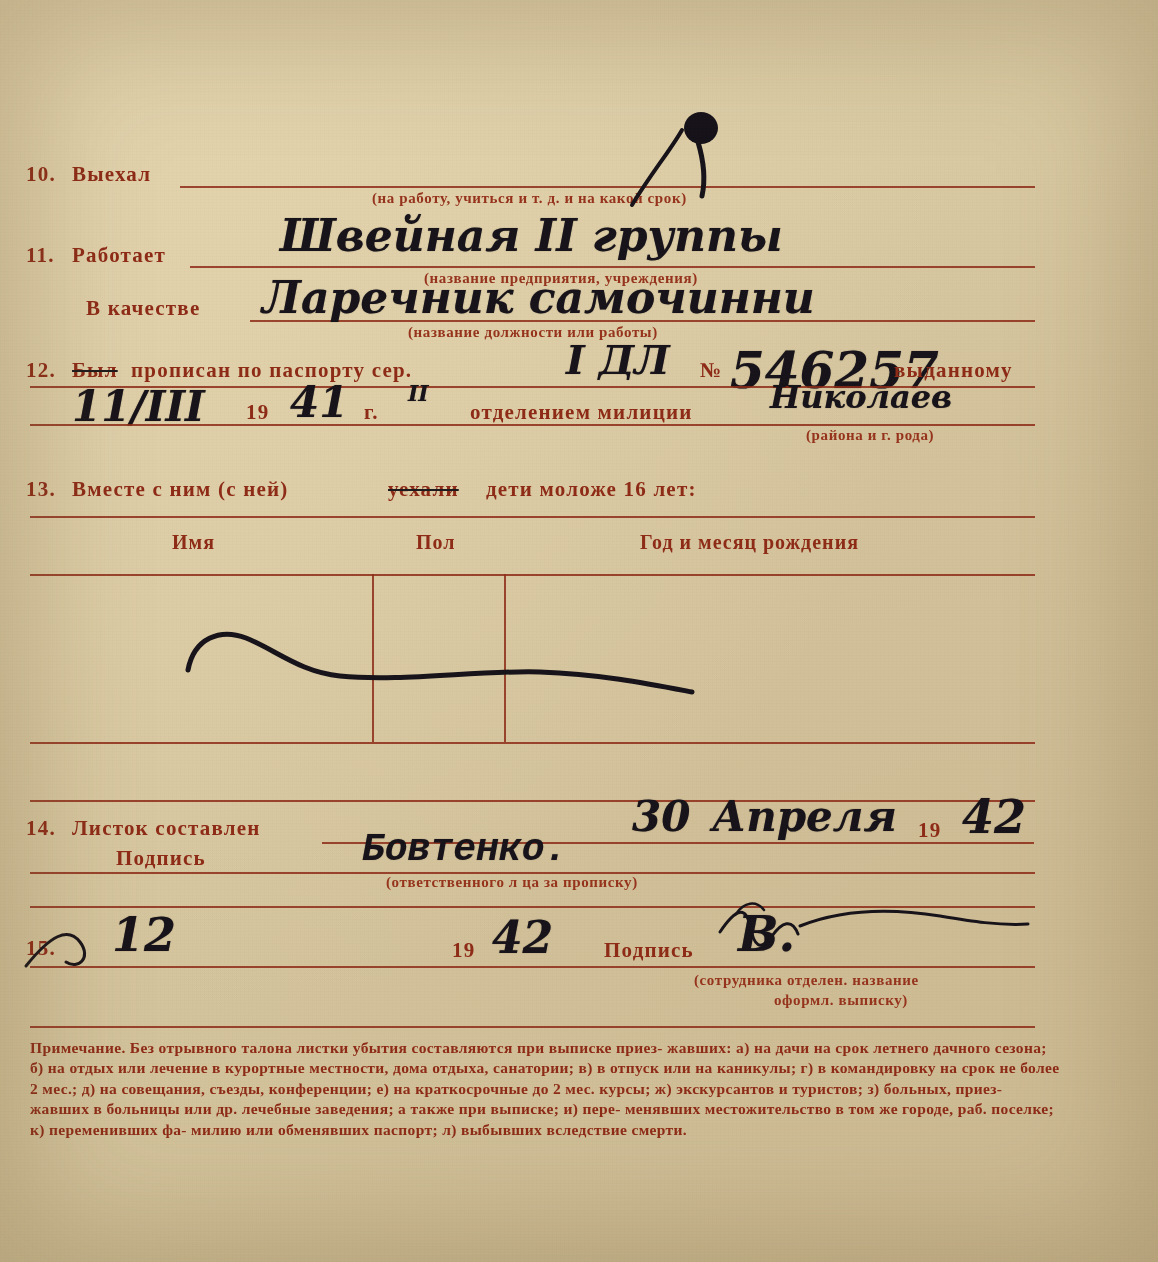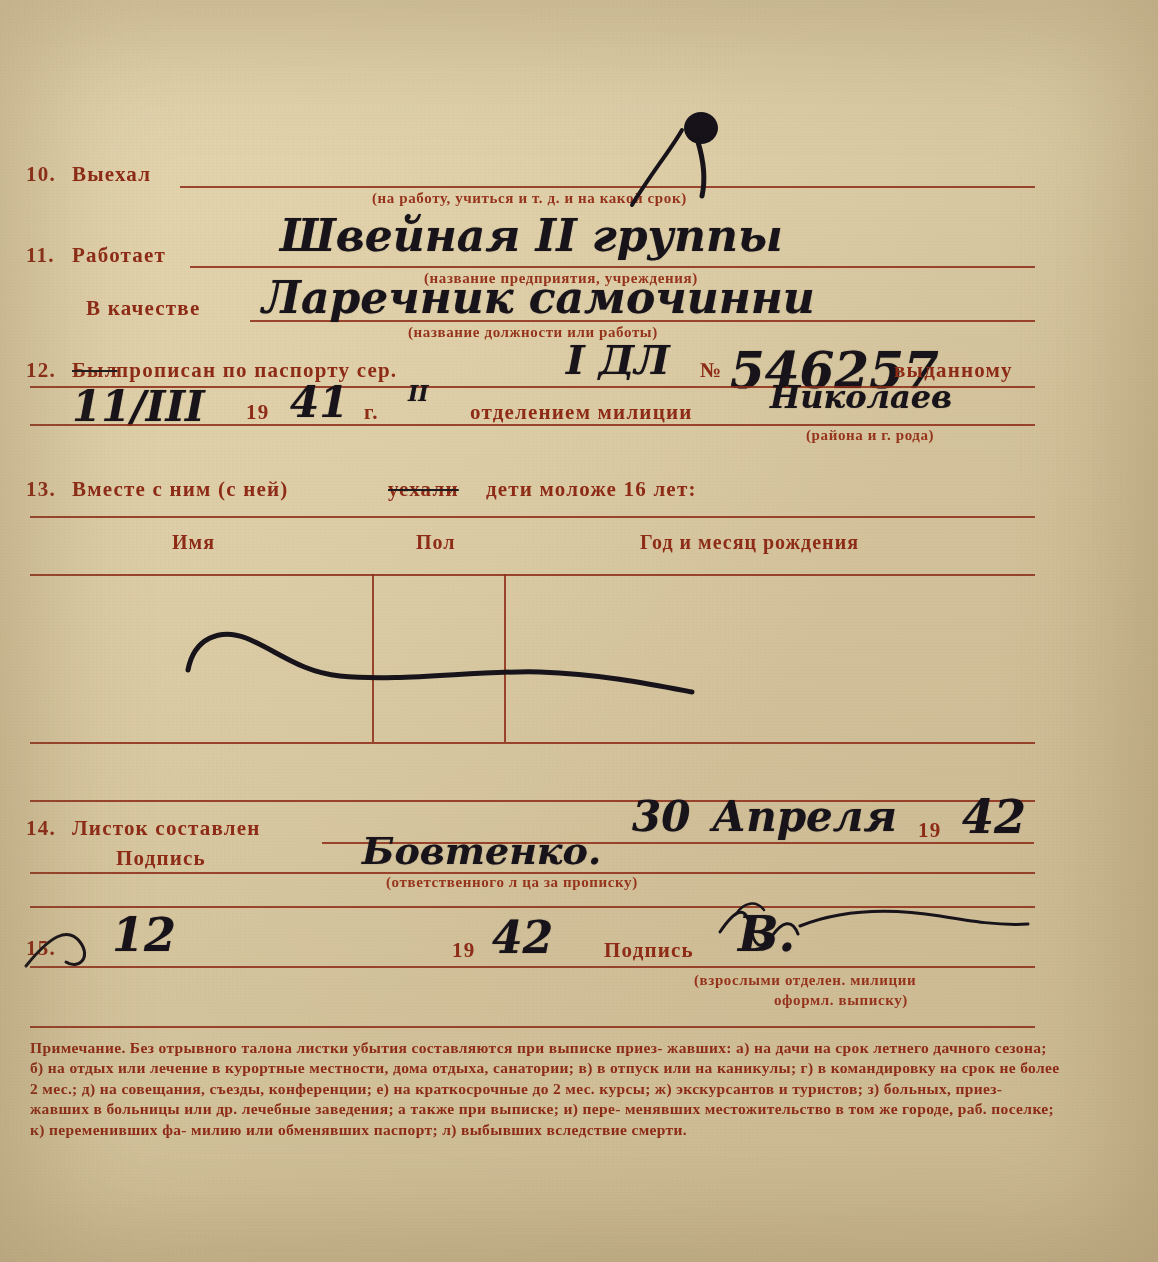--- a/index.html
+++ b/index.html
@@ -116,21 +116,21 @@
   <div class="sub" style="left:424px; top:270px;">(название предприятия, учреждения)</div>
   <div class="hw" style="left:280px; top:210px; font-size:44px;">Швейная II группы</div>
 
   <div class="lbl" style="left:86px; top:296px;">В качестве</div>
   <div class="line" style="left:250px; top:320px; width:785px;"></div>
   <div class="sub" style="left:408px; top:324px;">(название должности или работы)</div>
   <div class="hw" style="left:262px; top:272px; font-size:44px;text-align:right;">Ларечник самочинни</div>
 
   <div class="lbl" style="left:26px; top:358px;">12.</div>
   <div class="lbl" style="left:72px; top:358px; text-decoration: line-through; text-decoration-color:#1d1a1d;">Был</div>
-  <div class="lbl" style="left:116px; top:358px;text-align:right;">прописан по паспорту сер.</div>
+  <div class="lbl" style="left:131px; top:358px;text-align:right;">прописан по паспорту сер.</div>
   <div class="hw" style="left:566px; top:336px; font-size:40px;">I ДЛ</div>
   <div class="lbl" style="left:700px; top:358px;">№</div>
   <div class="hw" style="left:730px; top:330px; font-size:50px;margin-top:11px;">546257</div>
   <div class="lbl" style="left:894px; top:358px;">выданному</div>
   <div class="line" style="left:30px; top:386px; width:1005px;"></div>
 
   <div class="hw" style="left:72px; top:382px; font-size:42px;">11/III</div>
   <div class="lbl" style="left:246px; top:400px;">19</div>
   <div class="hw" style="left:290px; top:378px; font-size:42px;">41</div>
   <div class="lbl" style="left:364px; top:400px;">г.</div>
@@ -169,33 +169,33 @@
   <div class="line" style="left:30px; top:800px; width:1005px;"></div>
   <div class="lbl" style="left:26px; top:816px;">14.</div>
   <div class="lbl" style="left:72px; top:816px;">Листок составлен</div>
   <div class="hw" style="left:632px; top:792px; font-size:42px;">30</div>
   <div class="hw" style="left:712px; top:792px; font-size:42px;">Апреля</div>
   <div class="lbl" style="left:918px; top:818px;">19</div>
   <div class="hw" style="left:962px; top:790px; font-size:46px;">42</div>
   <div class="line" style="left:322px; top:842px; width:712px;"></div>
 
   <div class="lbl" style="left:116px; top:846px;">Подпись</div>
-  <div class="hw" style="left:362px; top:828px; font-size:38px;">Бовтенко.</div>
+  <div class="hw" style="left:362px; top:828px; font-size:38px;font-family:Liberation Mono, monospace;">Бовтенко.</div>
   <div class="line" style="left:30px; top:872px; width:1005px;"></div>
   <div class="sub" style="left:386px; top:874px;">(ответственного л ца за прописку)</div>
 
   <div class="line" style="left:30px; top:906px; width:1005px;"></div>
   <div class="lbl" style="left:26px; top:936px;">15.</div>
   <div class="hw" style="left:112px; top:908px; font-size:46px;">12</div>
   <div class="lbl" style="left:452px; top:938px;">19</div>
   <div class="hw" style="left:492px; top:912px; font-size:44px;">42</div>
   <div class="lbl" style="left:604px; top:938px;">Подпись</div>
   <div class="hw" style="left:738px; top:906px; font-size:48px;">В.</div>
   <div class="line" style="left:30px; top:966px; width:1005px;"></div>
-  <div class="sub" style="left:694px; top:972px;">(взрослыми отделен. милиции</div>
+  <div class="sub" style="left:694px; top:972px;">(сотрудника отделен. название</div>
   <div class="sub" style="left:774px; top:992px;text-align:center;">оформл. выписку)</div>
 
   <svg class="hand" style="left:20px; top:896px;" width="1020" height="90" viewBox="0 0 1020 90">
     <path d="M6,70 C30,40 48,30 60,46 C72,62 58,74 46,66" stroke-width="3"></path>
     <path d="M700,36 C716,12 726,10 730,30 C734,50 740,56 752,40 C762,26 772,22 778,38" stroke-width="3"></path>
     <path d="M780,30 C820,14 870,12 920,20 C950,25 980,30 1008,28" stroke-width="3"></path>
     <path d="M716,18 C724,6 736,4 744,14" stroke-width="2.5"></path>
   </svg>
 
   <div class="line" style="left:30px; top:1026px; width:1005px;"></div>

